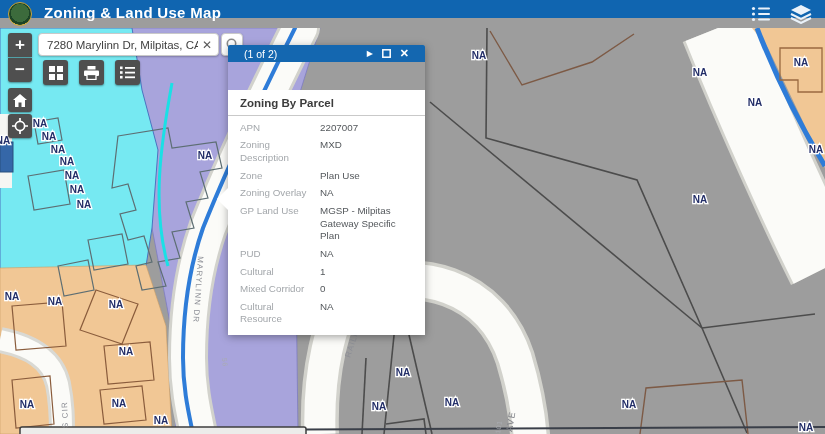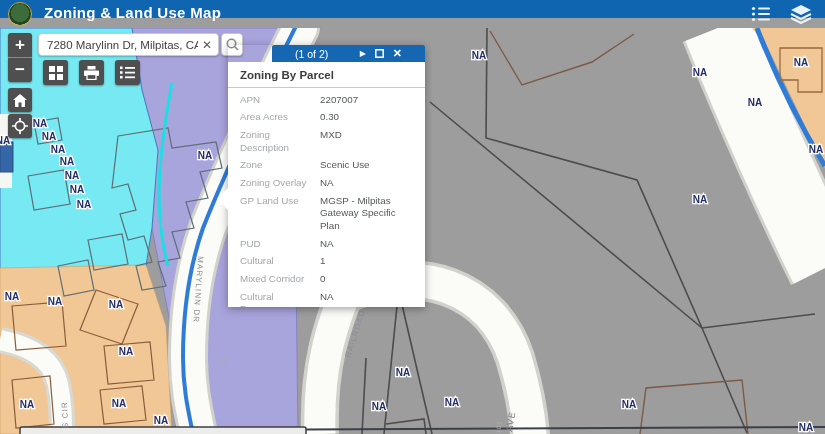--- a/index.html
+++ b/index.html
@@ -34,24 +34,24 @@
   
   .search { position:absolute; left:38px; top:33px; height:23px; display:flex; gap:2px; z-index:31; }
   .search-box { width:181px; height:23px; background:#fff; border:1px solid #c9c9c9; border-radius:4px; display:flex; align-items:center; padding:0 6px 0 8px; box-shadow:0 1px 2px rgba(0,0,0,.25); }
   .search-text { flex:1; font-size:11.5px; color:#3f3f3f; white-space:nowrap; overflow:hidden; }
   .search-clear { font-size:12px; color:#5a5a5a; margin-left:4px; cursor:pointer; }
   .search-magbtn { width:22px; height:23px; background:#fff; border:1px solid #c9c9c9; border-radius:4px; display:flex; align-items:center; justify-content:center; box-shadow:0 1px 2px rgba(0,0,0,.25); cursor:pointer; }
 
   
   .popup { position:absolute; left:228px; top:45px; width:197px; z-index:35; box-shadow:0 2px 8px rgba(0,0,0,.35); }
   .popup-pointer { position:absolute; left:-11px; top:143px; width:0; height:0; border-top:11px solid transparent; border-bottom:11px solid transparent; border-right:11px solid #ffffff; }
-  .popup-hd { height:17px; background:#1467b0; display:flex; align-items:center; padding:0 23px; border-radius:2px 2px 0 0;margin-left:44px; }
+  .popup-hd { height:17px; background:#1467b0; display:flex; align-items:center; padding:0 16px; border-radius:2px 2px 0 0; }
   .popup-pager { color:#fff; font-size:10.5px; flex:1; }
   .popup-hd-btn { color:#fff; margin-left:9px; cursor:pointer; line-height:1; display:flex; align-items:center; }
-  .popup-body { background:#fff; height:245px; overflow:hidden; }
+  .popup-body { background:#fff; height:245px; overflow:hidden;margin-top:28px; }
   .popup-title { font-size:11.5px; font-weight:bold; color:#3c3c3c; padding:7px 12px 6px; border-bottom:1px solid #c9c9c9; }
   .attr-rows { padding-top:3px; }
   .attr-row { display:flex; padding:2.6px 8px 2.6px 12px; font-size:9.8px; line-height:1.28; }
   .attr-label { flex:0 0 80px; color:#a3a7ab; padding-right:4px; }
   .attr-value { flex:1; color:#54585c; }
 
   svg text.na { font:bold 10px "Liberation Sans",sans-serif; fill:#232e68; stroke:#ffffff; stroke-width:2.6px; paint-order:stroke; text-anchor:middle; }
   svg text.street { font:8px "Liberation Sans",sans-serif; fill:#8d8f96; letter-spacing:1.1px; }
   svg text.tiny { font:7px "Liberation Sans",sans-serif; fill:#a9abb0; letter-spacing:.5px; }
 </style>
@@ -269,30 +269,26 @@
       <span class="popup-hd-btn" style="font-size:11px;font-weight:bold">✕</span>
     </div>
     <div class="popup-body">
       <div class="popup-title">Zoning By Parcel</div>
       <div class="attr-rows" id="popup-rows">
           <div class="attr-row">
             <div class="attr-label">APN</div>
             <div class="attr-value">2207007</div>
           </div>
           <div class="attr-row">
-            <div class="attr-label">Area Acres</div>
-            <div class="attr-value">0.30</div>
-          </div>
-          <div class="attr-row">
             <div class="attr-label">Zoning Description</div>
             <div class="attr-value">MXD</div>
           </div>
           <div class="attr-row">
             <div class="attr-label">Zone</div>
-            <div class="attr-value">Scenic Use</div>
+            <div class="attr-value">Plan Use</div>
           </div>
           <div class="attr-row">
             <div class="attr-label">Zoning Overlay</div>
             <div class="attr-value">NA</div>
           </div>
           <div class="attr-row">
             <div class="attr-label">GP Land Use</div>
             <div class="attr-value">MGSP - Milpitas Gateway Specific Plan</div>
           </div>
           <div class="attr-row">

